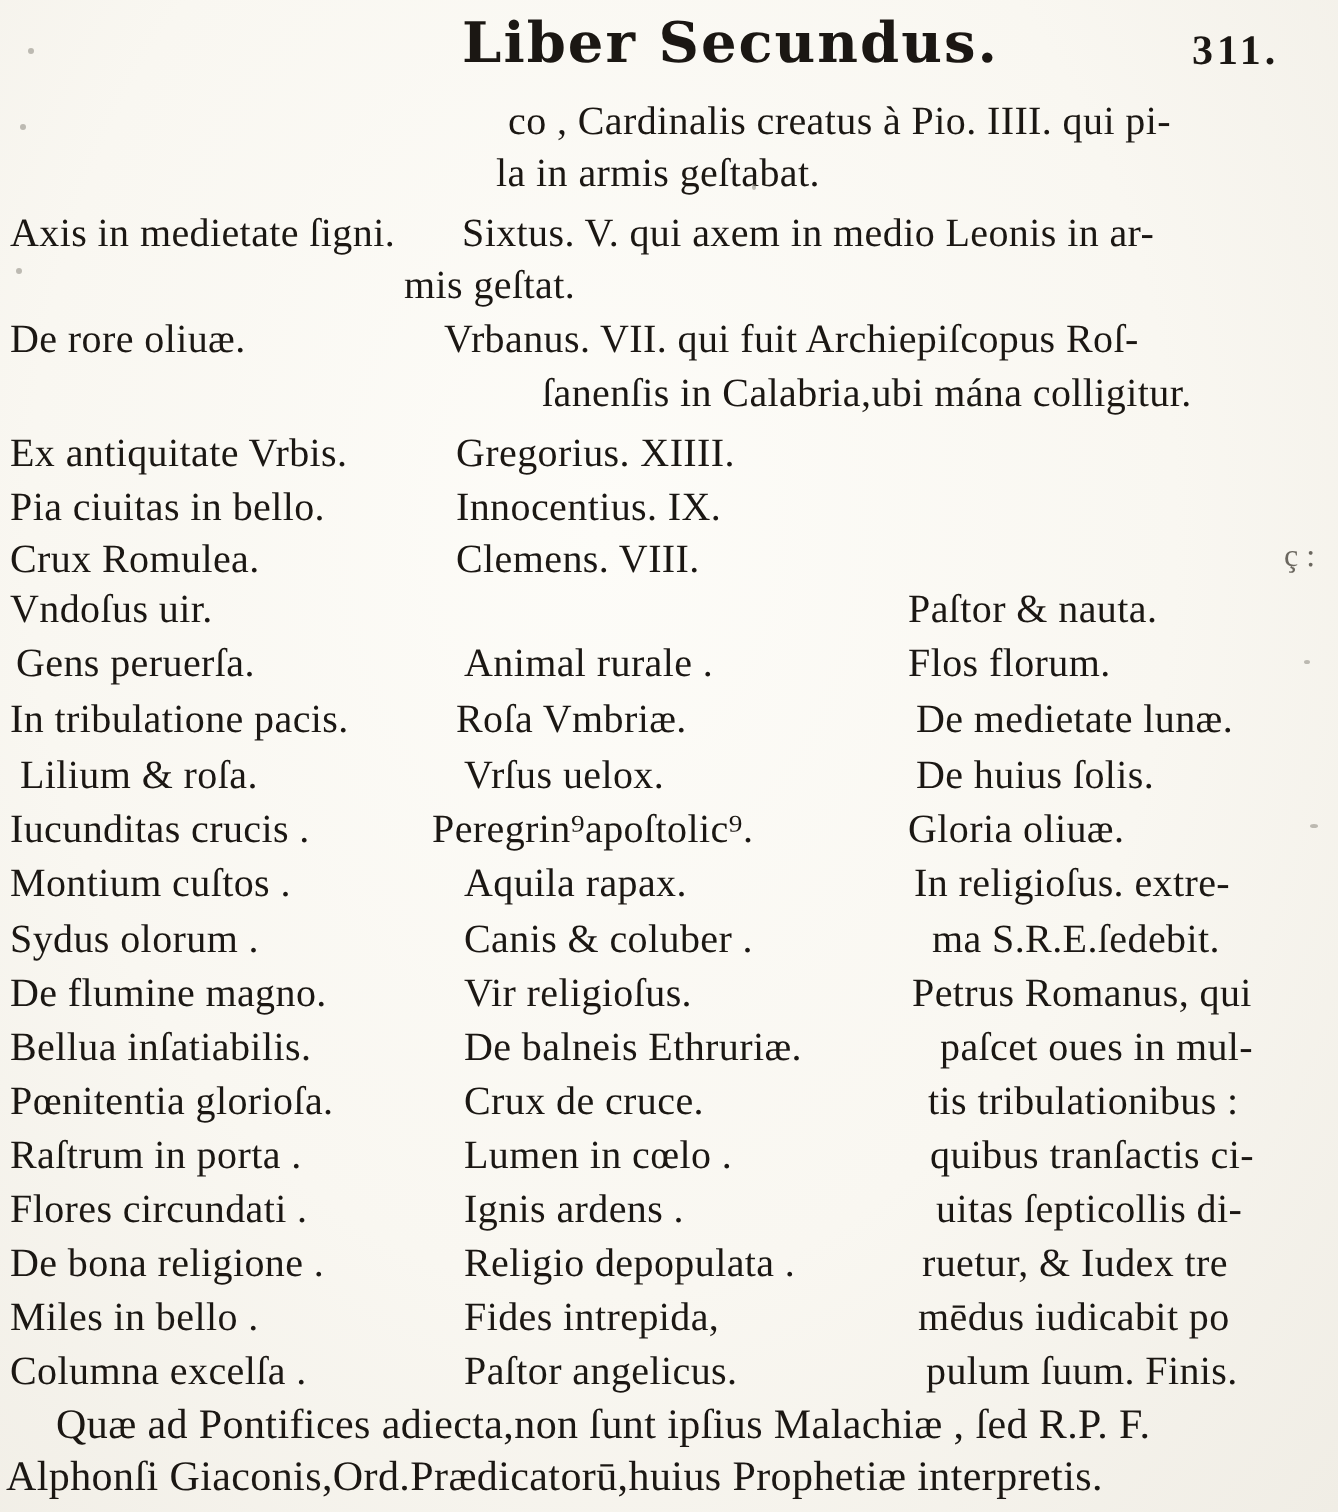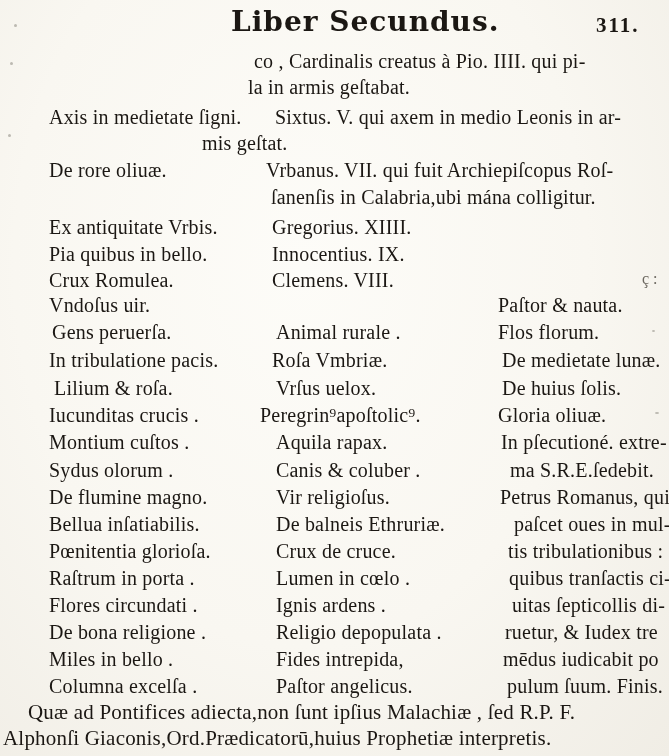--- a/index.html
+++ b/index.html
@@ -5,21 +5,21 @@
   html,body{margin:0;padding:0;background:#d8d5ce;}
   .page{
     position:relative;
     width:669px;height:756px;
     margin:0 auto;
     background:radial-gradient(ellipse at 45% 35%, #fdfcf8 0%, #f9f7f1 55%, #f0ede5 100%);
     font-family:"Liberation Serif","DejaVu Serif",serif;
     color:#1b1713;
     overflow:hidden;
   }
-  .row{position:absolute;left:0;width:530px;height:27px;margin-left:44px;}
+  .row{position:absolute;left:0;width:530px;height:27px;}
   .row span{position:absolute;white-space:pre;font-size:20px;letter-spacing:.2px;}
   .cl{left:5px;}
   .cm{left:228px;}
   .cr{left:454px;}
   .cri{left:466px;}
   .free{position:absolute;white-space:pre;font-size:20px;letter-spacing:.2px;}
   .title{
     position:absolute;top:5px;left:231px;
     font-size:28px;font-weight:bold;letter-spacing:1px;
     font-family:"DejaVu Serif","Liberation Serif",serif;
@@ -51,21 +51,21 @@
     <span class="cl">De rore oliuæ.</span>
     <span class="cm" style="left:222px">Vrbanus. VII. qui fuit Archiepiſcopus Roſ-</span>
   </div>
   <div class="free" style="top:186px;left:271px">ſanenſis in Calabria,ubi mána colligitur.</div>
 
   <div class="row" style="top:216px">
     <span class="cl">Ex antiquitate Vrbis.</span>
     <span class="cm">Gregorius. XIIII.</span>
   </div>
   <div class="row" style="top:243px">
-    <span class="cl">Pia quibus in bello.</span>
+    <span class="cl">Pia ciuitas in bello.</span>
     <span class="cm">Innocentius. IX.</span>
   </div>
   <div class="row" style="top:269px">
     <span class="cl">Crux Romulea.</span>
     <span class="cm">Clemens. VIII.</span>
   </div>
   <div class="row" style="top:294px">
     <span class="cl">Vndoſus uir.</span>
     <span class="cr">Paſtor &amp; nauta.</span>
   </div>
@@ -86,21 +86,21 @@
     <span class="cr" style="left:458px">De huius ſolis.</span>
   </div>
   <div class="row" style="top:404px">
     <span class="cl">Iucunditas crucis .</span>
     <span class="cm" style="left:216px">Peregrin⁹apoſtolic⁹.</span>
     <span class="cr">Gloria oliuæ.</span>
   </div>
   <div class="row" style="top:431px">
     <span class="cl">Montium cuſtos .</span>
     <span class="cm" style="left:232px">Aquila rapax.</span>
-    <span class="cr" style="left:457px">In pſecutioné. extre-</span>
+    <span class="cr" style="left:457px">In religioſus. extre-</span>
   </div>
   <div class="row" style="top:459px">
     <span class="cl">Sydus olorum .</span>
     <span class="cm" style="left:232px">Canis &amp; coluber .</span>
     <span class="cri">ma S.R.E.ſedebit.</span>
   </div>
   <div class="row" style="top:486px">
     <span class="cl">De flumine magno.</span>
     <span class="cm" style="left:232px">Vir religioſus.</span>
     <span class="cr" style="left:456px">Petrus Romanus, qui</span>

